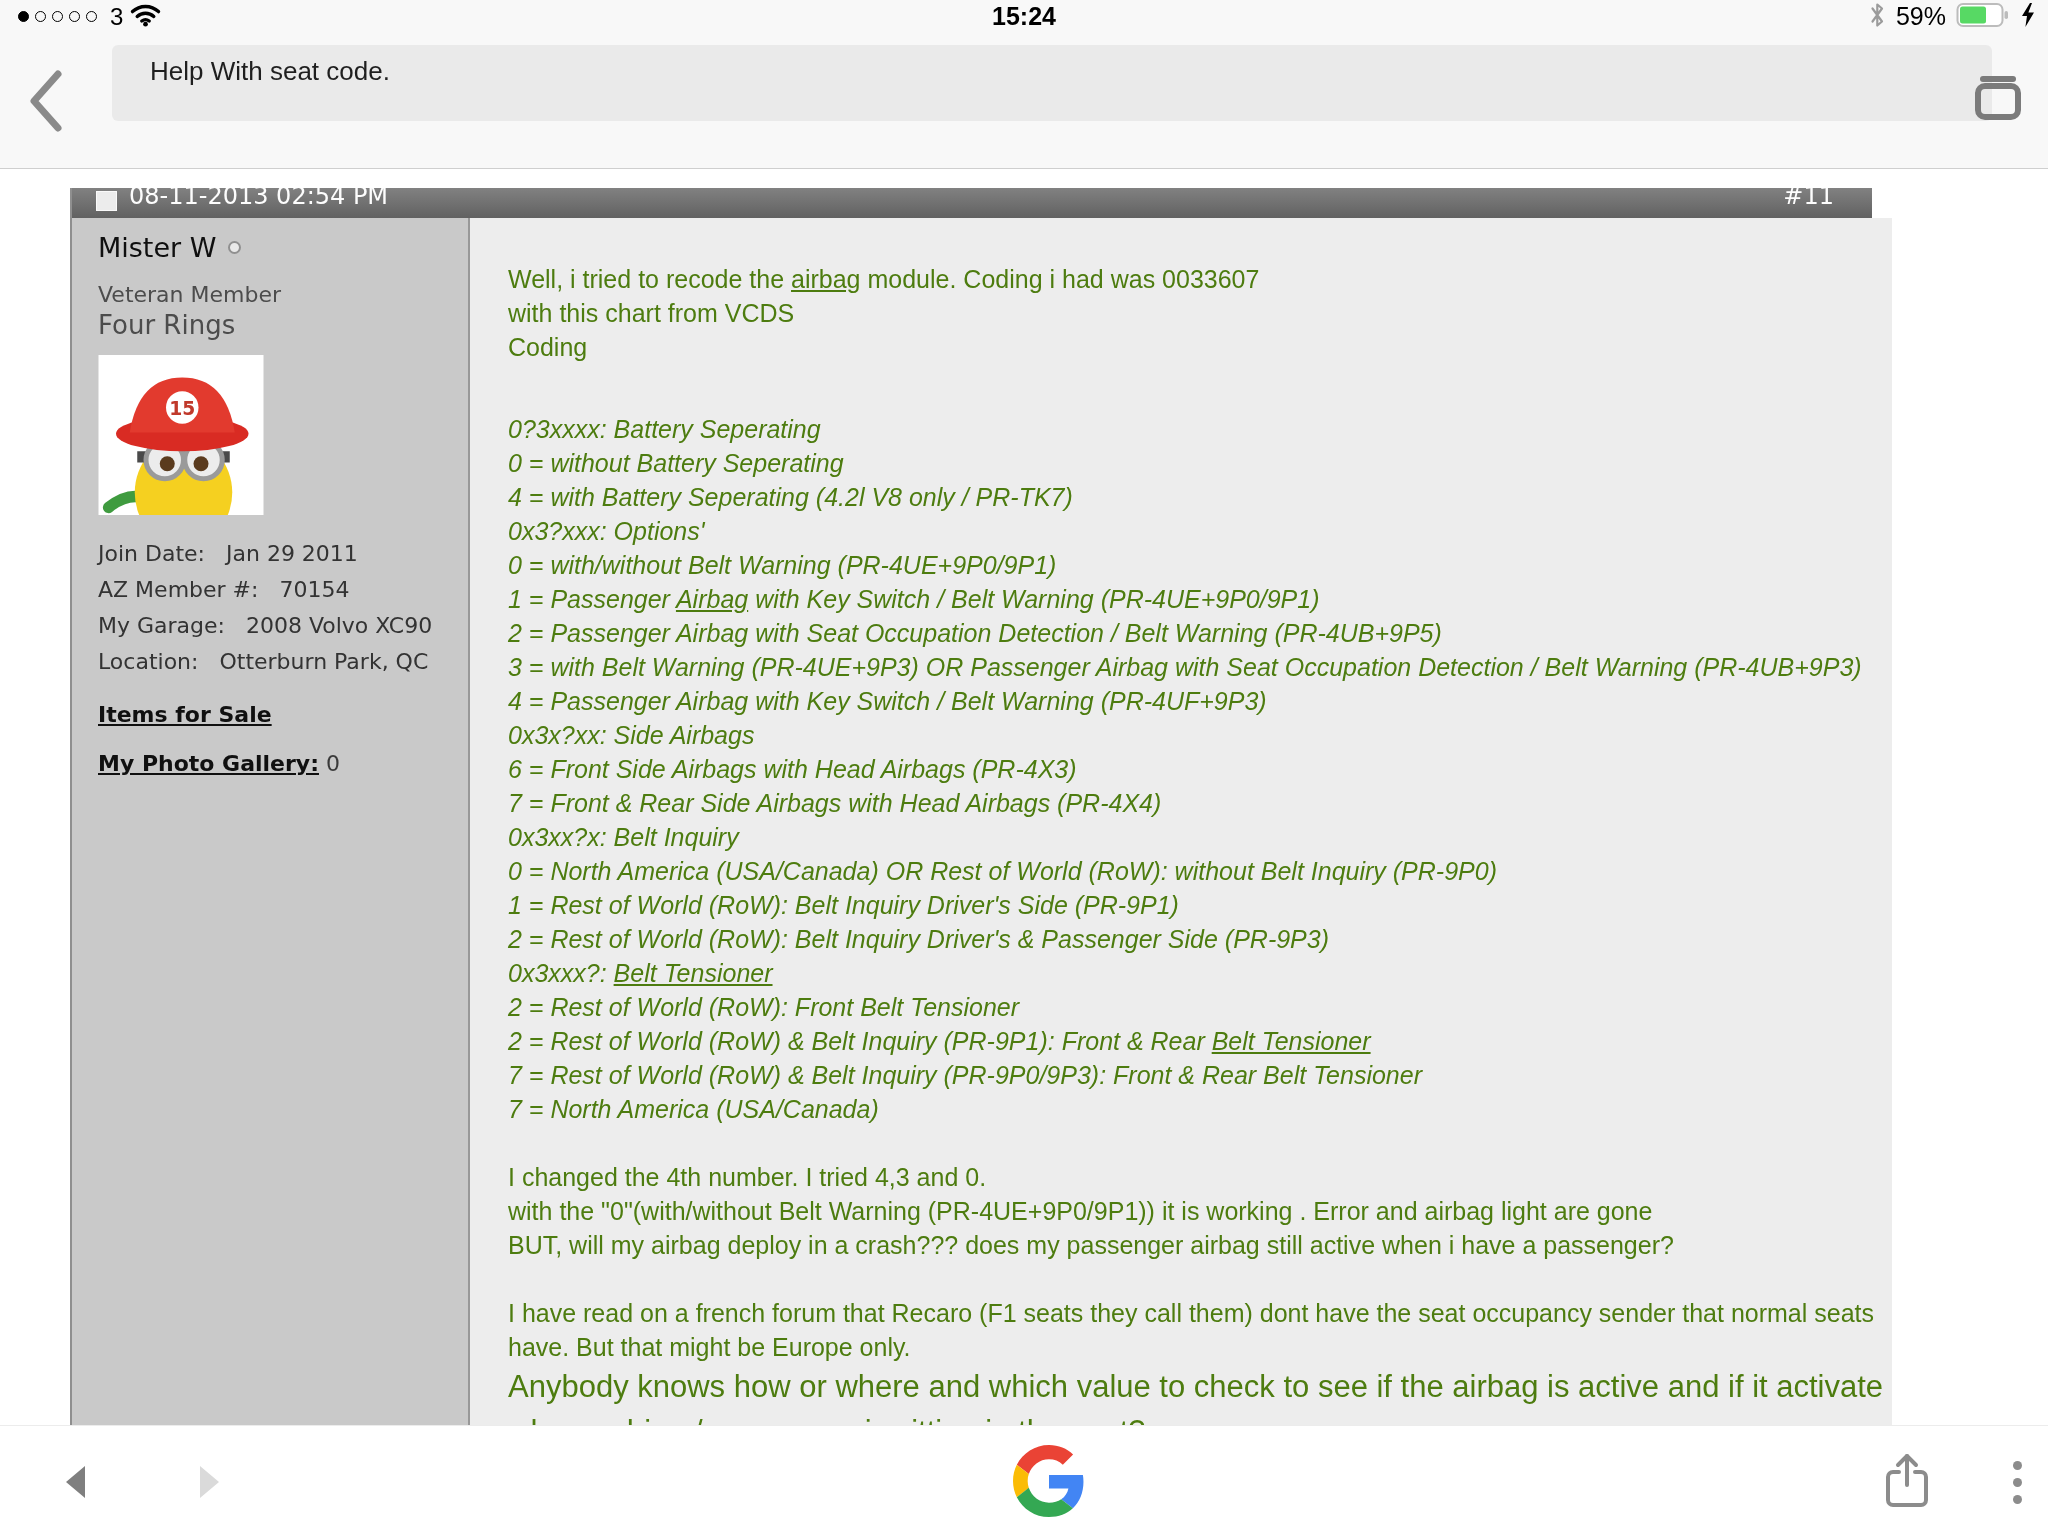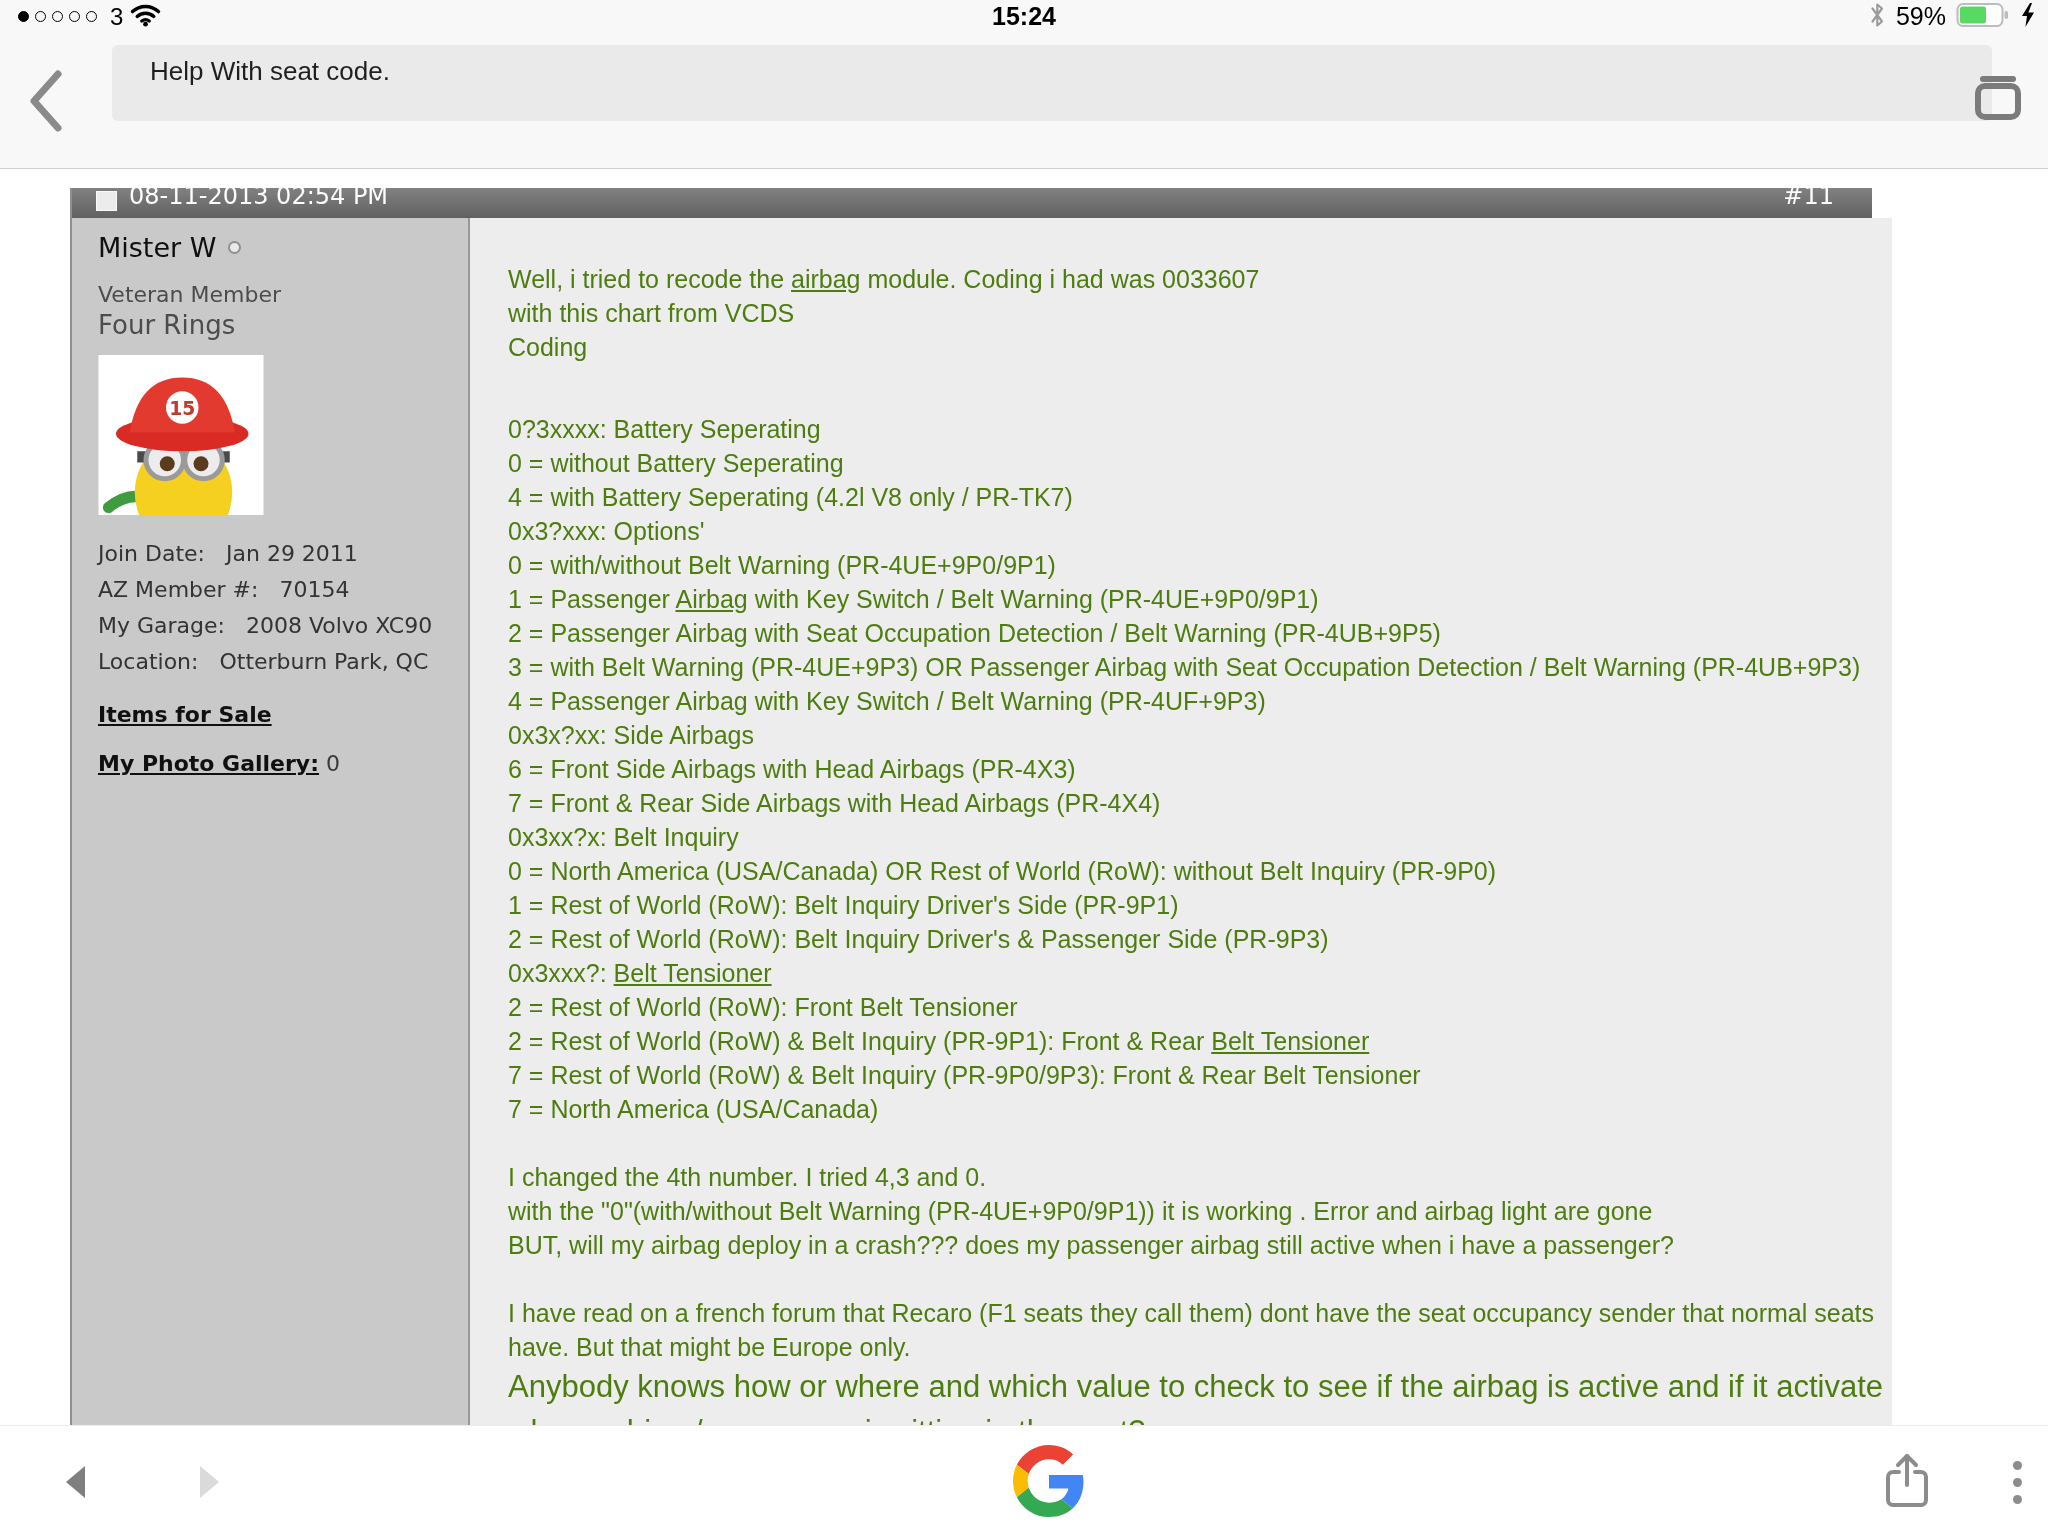--- a/index.html
+++ b/index.html
@@ -74,21 +74,21 @@
   .avatar{display:block;margin:14px 0 22px 0;cursor:pointer;}
   .field{font-size:22px;line-height:33px;margin-bottom:3px;color:#333;}
   .side-link{margin-top:24px;font-size:22px;color:#101010;}
   .side-link .lk{font-weight:bold;text-decoration:underline;cursor:pointer;}
   .side-link .cnt{font-weight:normal;color:#3a3a3a;}
   .main{
     flex:1;box-sizing:border-box;background:#ededed;
     padding:44px 72px 0 38px;color:#4d7c0f;
   }
   .para{font-size:25px;line-height:34px;margin:0 0 34px 0;}
-  .para.italic{margin-top:48px;}
+  .para.italic{font-style:italic;margin-top:48px;}
   .para.nogap{margin-bottom:0;}
   .para.big{font-size:31px;line-height:45px;}
   .para .u{text-decoration:underline;cursor:pointer;}
   
   .toolbar{
     position:absolute;top:1425px;left:0;width:2048px;height:111px;
     background:#ffffff;border-top:1px solid #ececec;box-sizing:border-box;
   }
   .tb-back{
     position:absolute;left:66px;top:40px;width:0;height:0;cursor:pointer;

